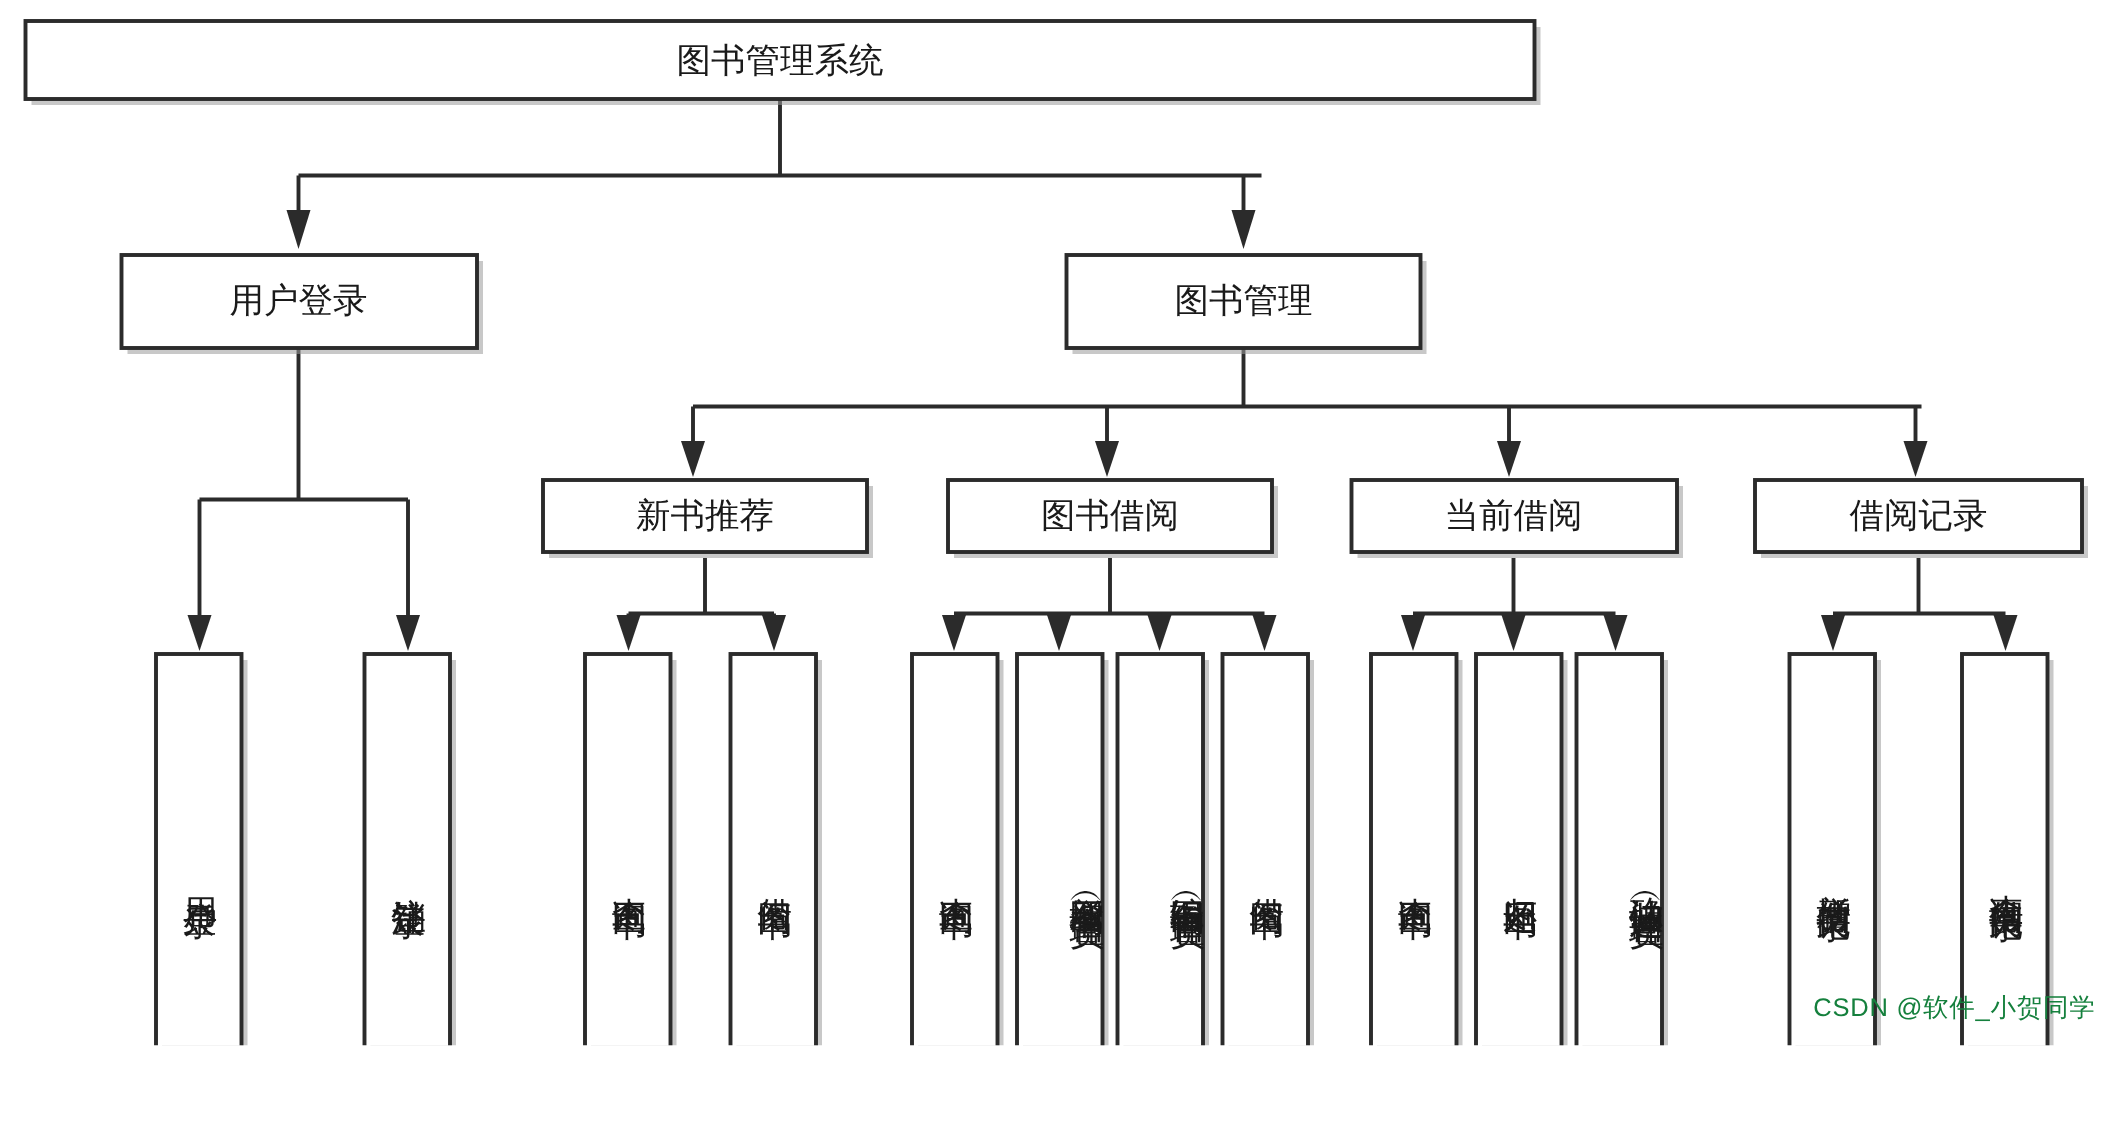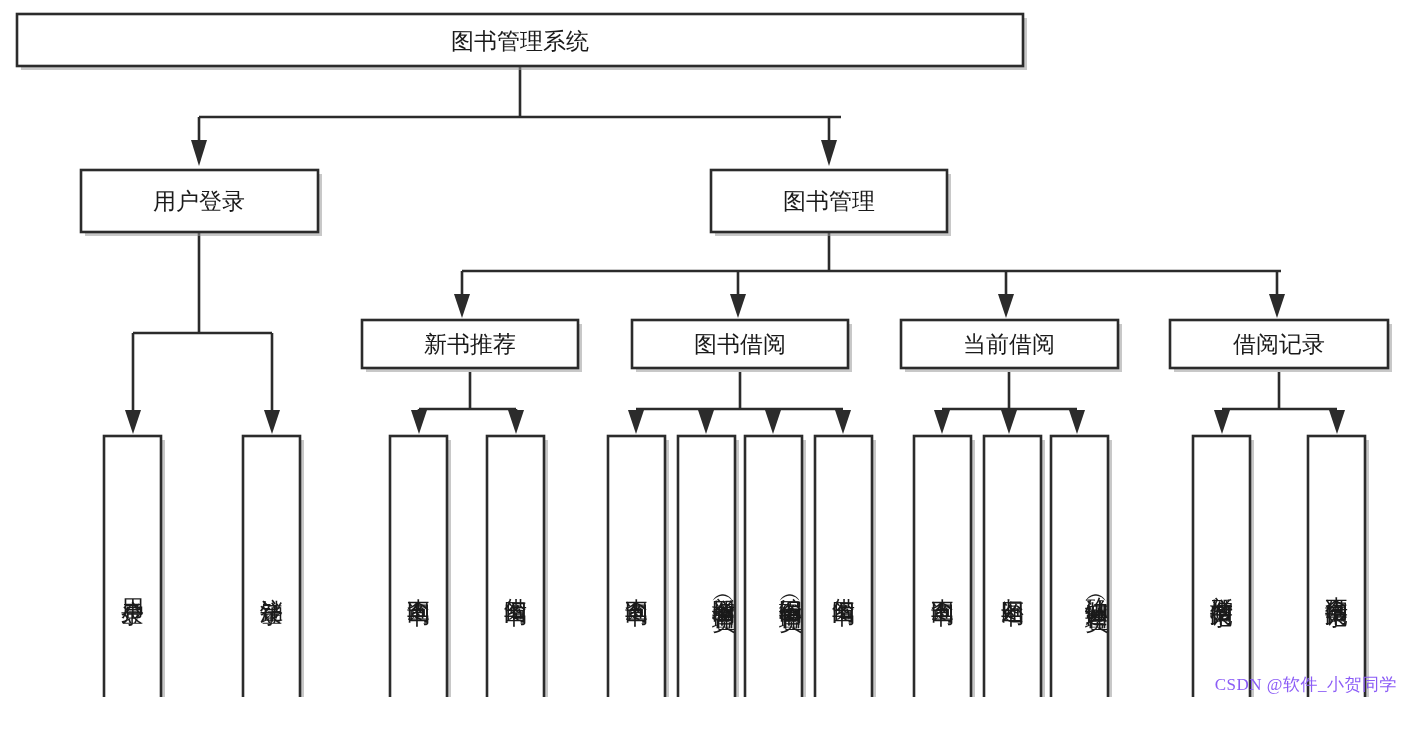--- a/index.html
+++ b/index.html
@@ -61,24 +61,24 @@
     line-height: 1;
     display: flex;
     align-items: center;
     justify-content: center;
     white-space: nowrap;
     pointer-events: none;
   }
   .watermark {
     position: absolute;
     right: 8px;
-    bottom: 1px;
-    font-family: Liberation Serif, serif;
+    bottom: 14px;
+    font-family: Liberation Sans, sans-serif;
     font-size: 17px;
-    color: #8b5cf6;
+    color: #15803d;
     letter-spacing: 0.5px;
     white-space: nowrap;
   }
 </style>
 </head>
 <body>
 
 <div id="stage">
 
   <svg id="diagram" viewBox="0 0 1405 747">

